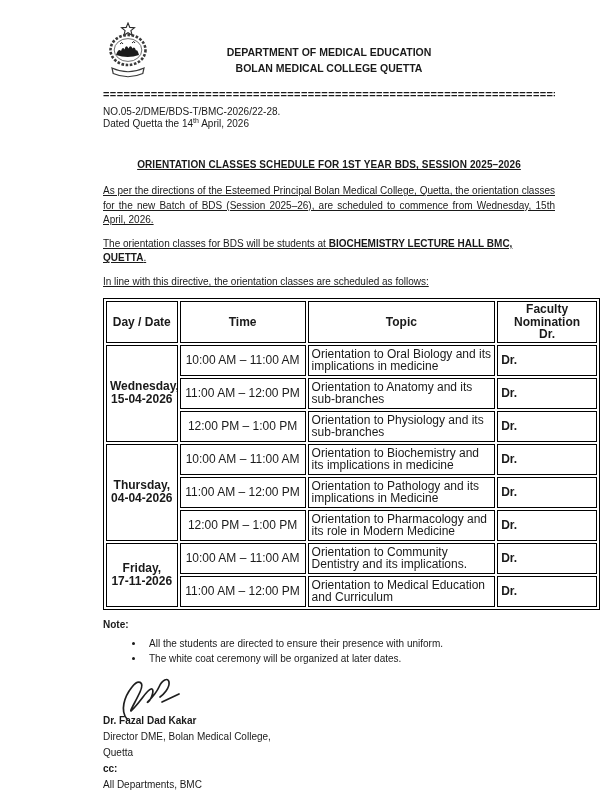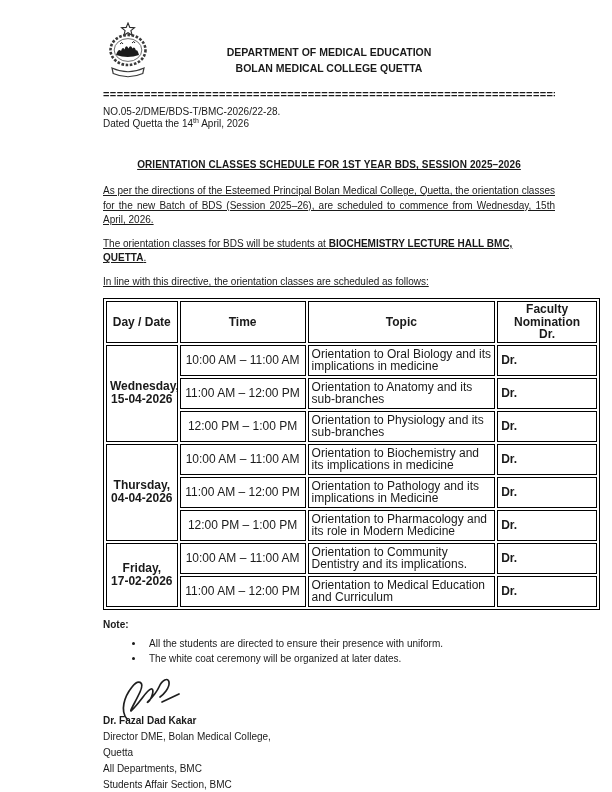--- a/index.html
+++ b/index.html
@@ -188,21 +188,21 @@
     </tr>
     <tr>
       <td class="time">12:00 PM – 1:00 PM</td>
       <td class="topic">Orientation to Pharmacology and its role in Modern Medicine</td>
       <td class="fac">Dr.</td>
     </tr>
 
     <tr>
       <td class="day" rowspan="2">
         <div>Friday,</div>
-        <div>17-02-2026</div>
+        <div>17-11-2026</div>
       </td>
       <td class="time">10:00 AM – 11:00 AM</td>
       <td class="topic">Orientation to Community Dentistry and its implications.</td>
       <td class="fac">Dr.</td>
     </tr>
     <tr>
       <td class="time">11:00 AM – 12:00 PM</td>
       <td class="topic">Orientation to Medical Education and Curriculum</td>
       <td class="fac">Dr.</td>
     </tr>
@@ -215,17 +215,18 @@
     <li>The white coat ceremony will be organized at later dates.</li>
   </ul>
 
   <div class="sig-block">
     <svg class="sig-scribble" width="78" height="48" viewBox="0 0 78 48" aria-hidden="true">
       <path d="M10 44 C 3 36, 7 22, 15 12 C 21 4, 28 6, 23 17 C 18 28, 9 42, 17 33 C 26 23, 30 15, 34 14 C 38 13, 35 24, 31 27 C 28 29, 38 21, 42 12 C 45 5, 51 2, 52 7 C 53 13, 46 20, 43 22 M 45 27 L 62 19" fill="none" stroke="#1f1f1f" stroke-width="1.7" stroke-linecap="round" stroke-linejoin="round"></path>
     </svg>
     <div class="sig-line bold">Dr. Fazal Dad Kakar</div>
     <div class="sig-line">Director DME, Bolan Medical College,</div>
     <div class="sig-line">Quetta</div>
+    <div class="sig-line bold">cc:</div>
     <div class="sig-line">All Departments, BMC</div>
     <div class="sig-line">Students Affair Section, BMC</div>
   </div>
 
 </div>
 
 </body></html>

